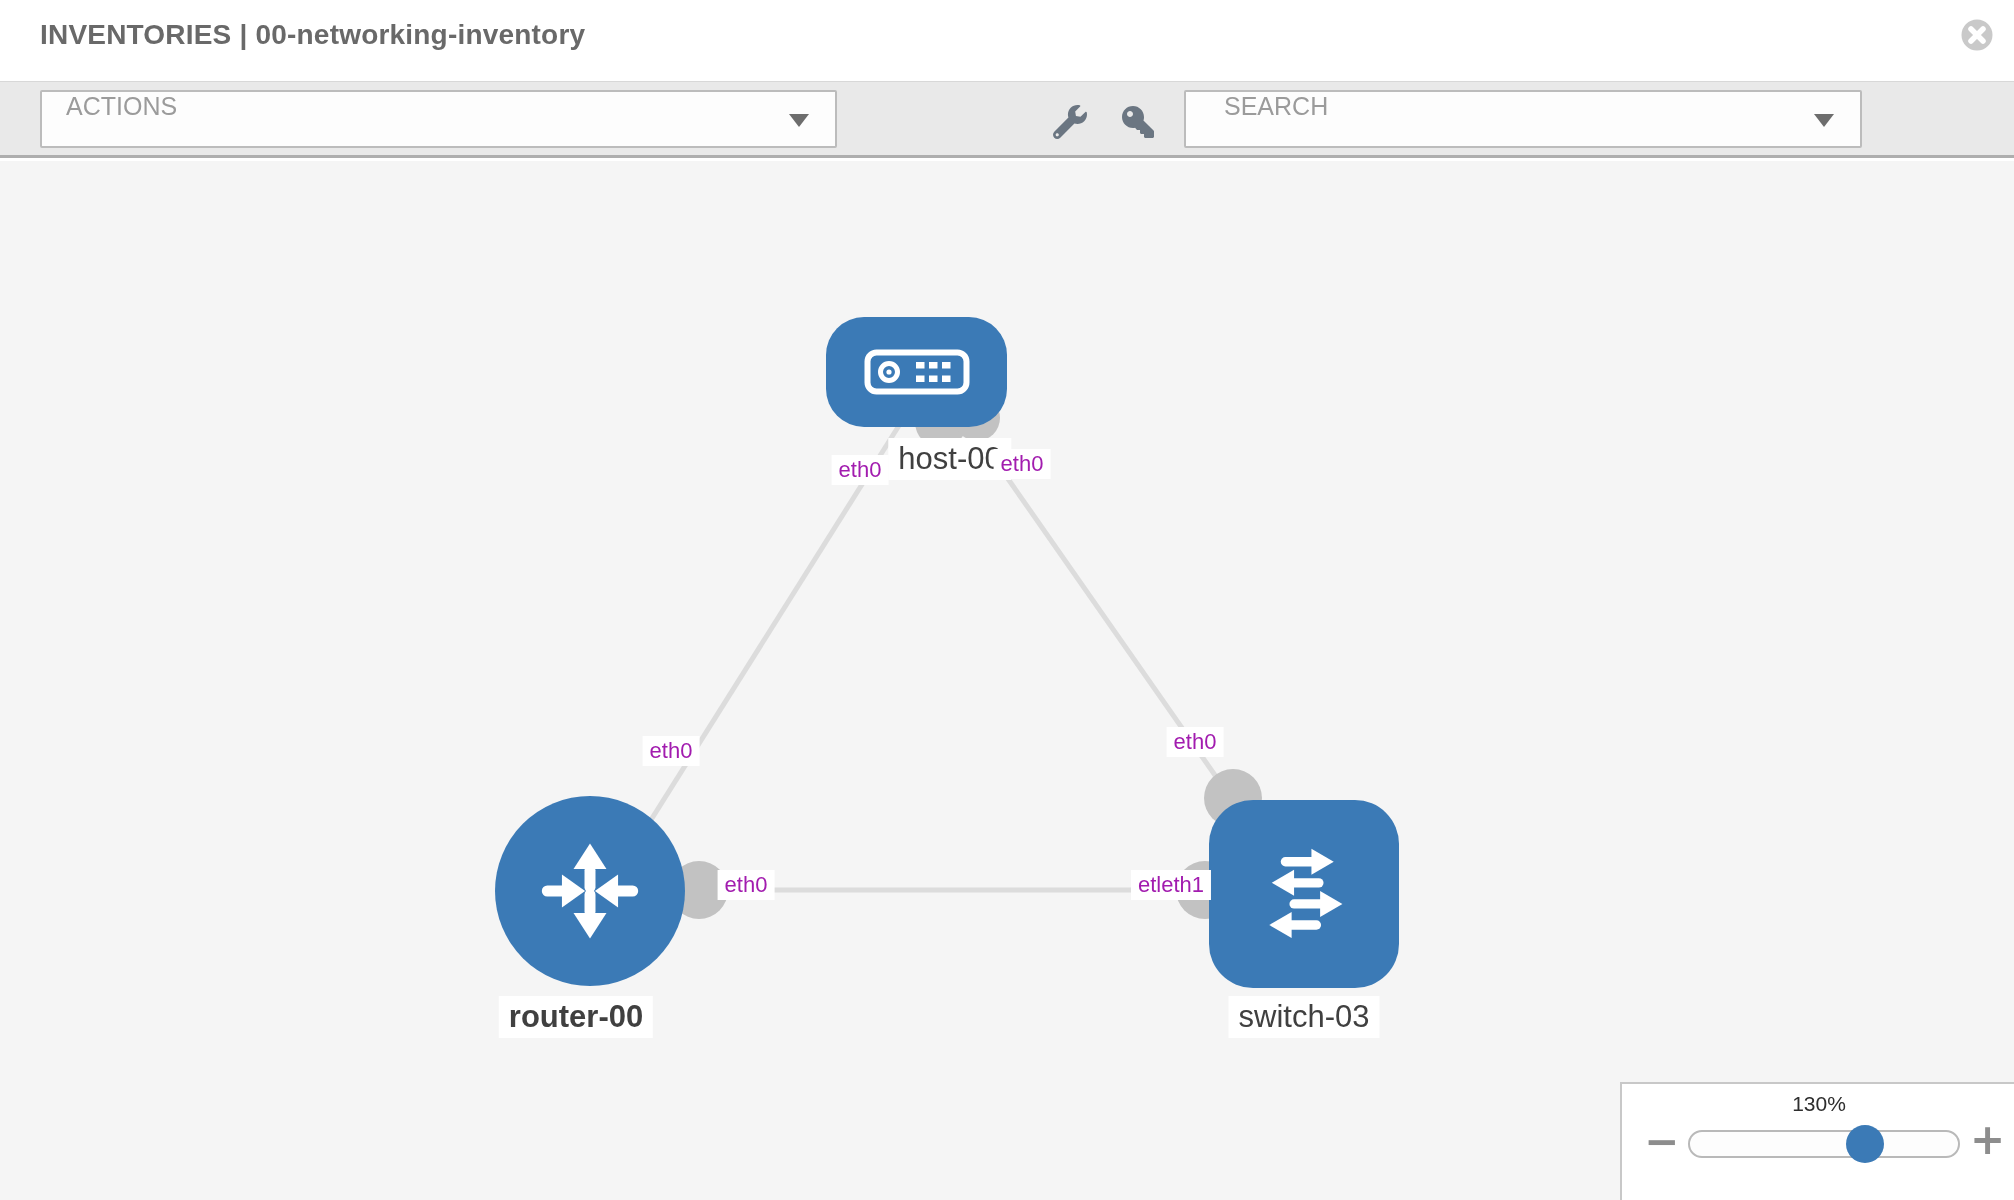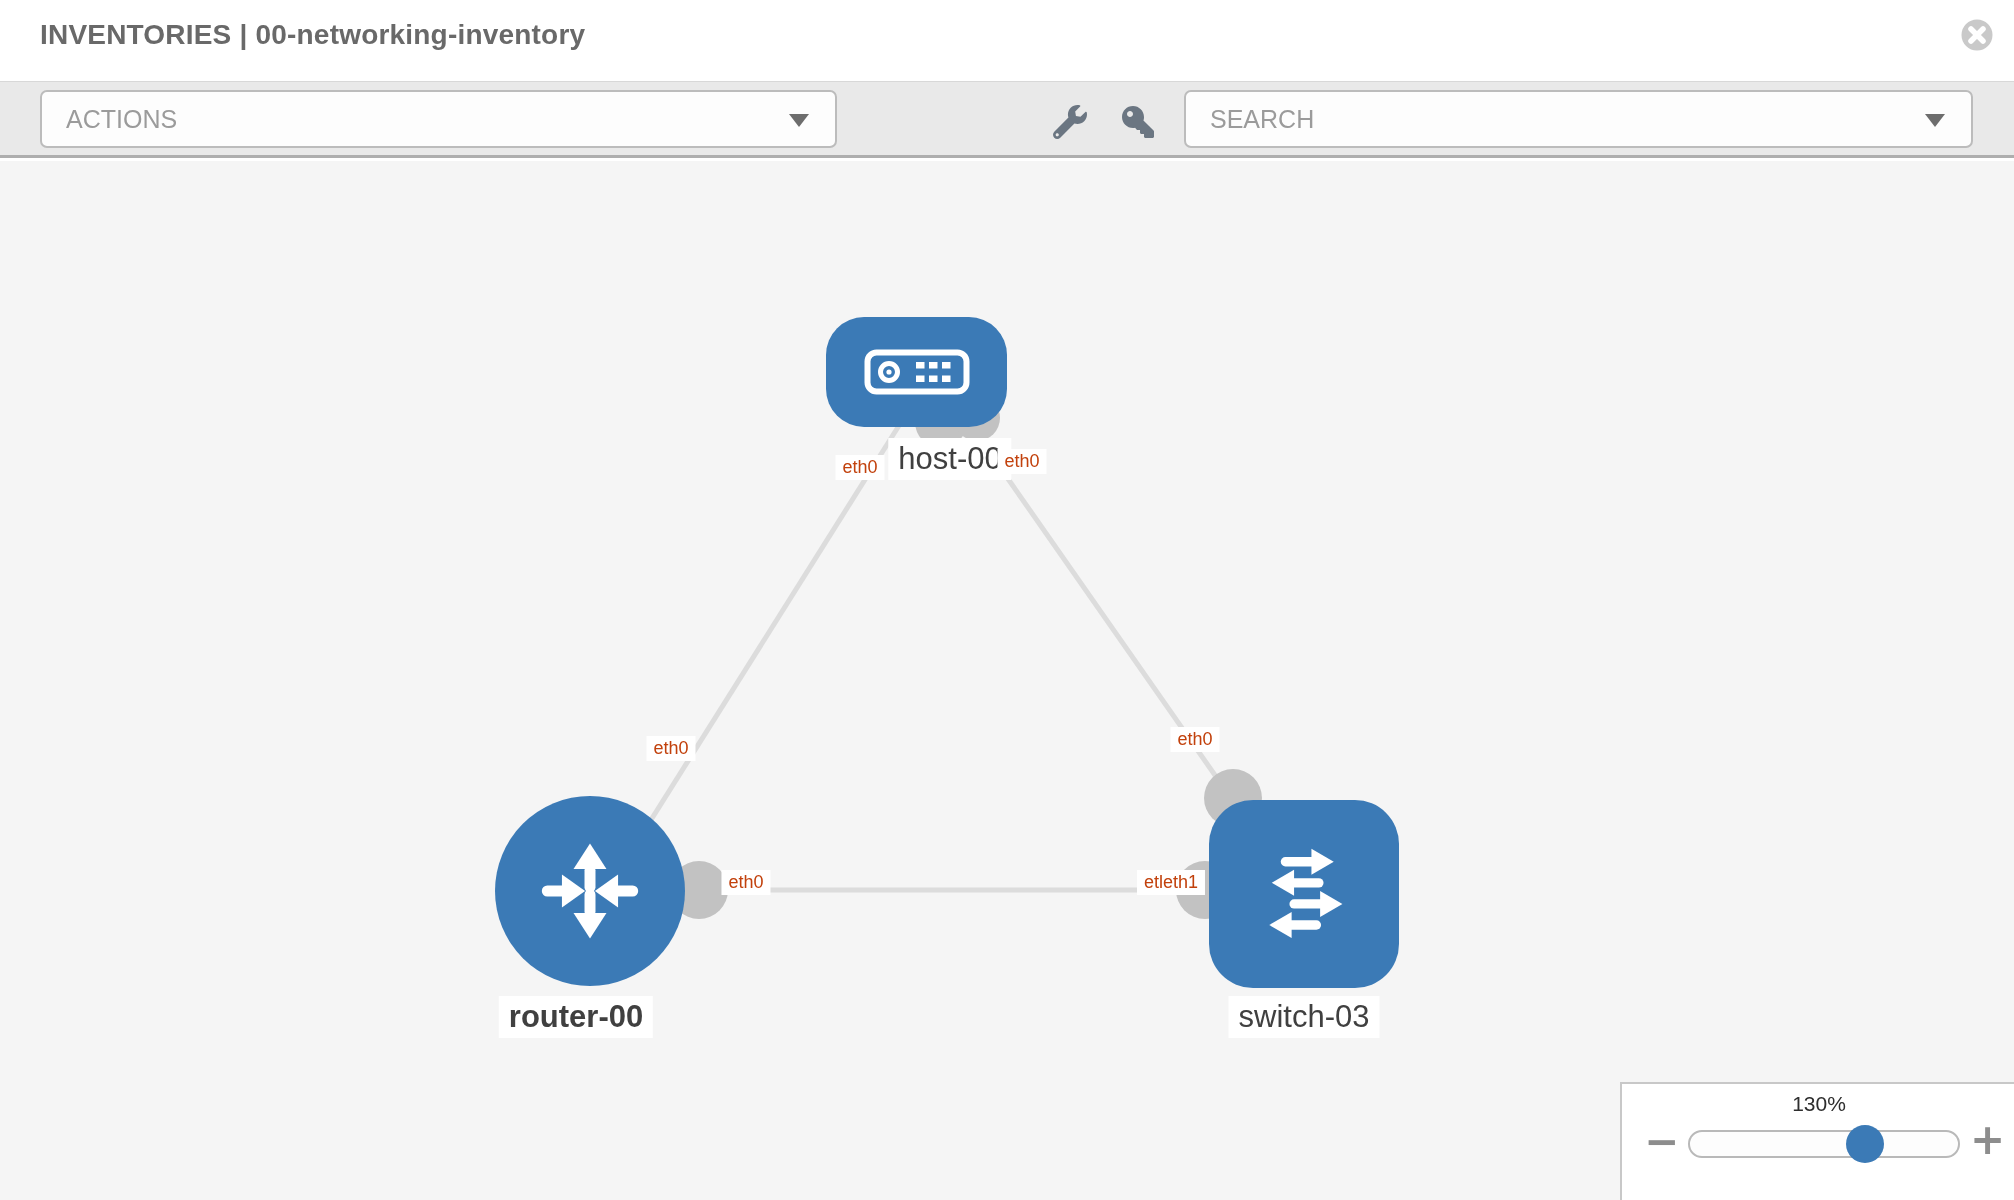--- a/index.html
+++ b/index.html
@@ -9,48 +9,48 @@
 
   
   .topbar { position:absolute; left:0; top:0; width:2014px; height:84px; background:#ffffff;text-align:right; }
   .page-title { position:absolute; left:40px; top:19px; font-size:28px; font-weight:700; color:#696969; letter-spacing:0.2px; }
   .close-btn { position:absolute; right:20px; top:18px; width:34px; height:34px; border:none; background:transparent; cursor:pointer; padding:0; }
 
   
   .toolbar { position:absolute; left:0; top:81px; width:2014px; height:77px; background:#e9e9e9;
     border-top:1px solid #d8d8d8; border-bottom:3px solid #aeaeae; }
   .dropdown { position:absolute; top:8px; height:58px; background:#fdfdfd; border:2px solid #bcbcbc;
-    border-radius:7px; display:flex; align-items:center; cursor:pointer; }
+    border-radius:2px; display:flex; cursor:pointer; }
   .dropdown .dd-label { margin-left:24px; font-size:25px; color:#9b9b9b; }
   .dropdown .caret { position:absolute; right:26px; top:50%; margin-top:-5px; width:0; height:0;
     border-left:10px solid transparent; border-right:10px solid transparent; border-top:13px solid #6d6d6d; }
   .dd-actions { left:40px; width:797px; }
-  .dd-search { left:1184px; width:789px; }
+  .dd-search { left:1184px; width:678px;padding-left:14px; }
   .iconbtn { position:absolute; top:20px; width:40px; height:40px; border:none; background:transparent; cursor:pointer; padding:0; }
   .iconbtn svg { display:block; margin:auto; }
   .btn-wrench { left:1050px; }
   .btn-key { left:1118px; }
 
   
   .canvas { position:absolute; left:0; top:161px; width:2014px; height:1039px; background:#f5f5f5; }
   .linklayer { position:absolute; left:0; top:0; width:2014px; height:1039px; }
 
   .node { position:absolute; background:#3b7ab6; display:flex; align-items:center; justify-content:center; cursor:pointer; }
   .node-host   { left:826px; top:156px; width:181px; height:110px; border-radius:38px; }
   .node-router { left:495px; top:635px; width:190px; height:190px; border-radius:50%; }
   .node-switch { left:1209px; top:639px; width:190px; height:188px; border-radius:44px; }
 
   .nodelabel { position:absolute; transform:translateX(-50%); background:#ffffff; color:#404040;
     font-size:31px; padding:3px 10px; white-space:nowrap; }
   .lbl-host   { left:950px;  top:277px; }
   .lbl-router { left:576px;  top:835px;font-weight:bold; }
   .lbl-switch { left:1304px; top:835px; }
 
-  .ifacelabel { position:absolute; transform:translateX(-50%); background:#ffffff; color:#c2410c;
-    font-size:18px; padding:2px 7px; white-space:nowrap; }
+  .ifacelabel { position:absolute; transform:translateX(-50%); background:#ffffff; color:#a21caf;
+    font-size:22px; padding:2px 7px; white-space:nowrap; }
   .if-host-left    { left:860px;  top:294px; }
   .if-host-right   { left:1022px; top:288px; }
   .if-link-router  { left:671px;  top:575px; }
   .if-link-switch  { left:1195px; top:566px; }
   .if-router-right { left:746px;  top:709px; }
   .if-switch-left  { left:1135px; top:709px;margin-left:36px; }
 
   
   .zoom-panel { position:absolute; left:1620px; top:1082px; width:410px; height:130px;
     background:#ffffff; border:2px solid #c8c8c8; }

